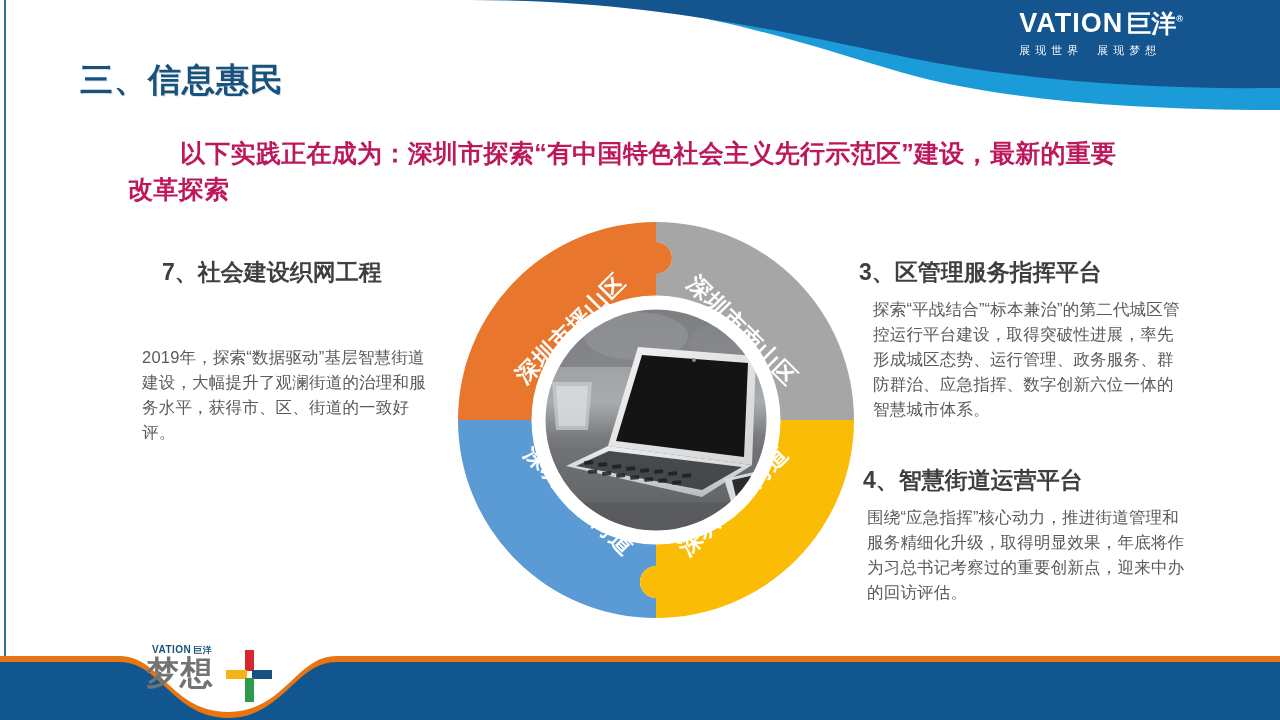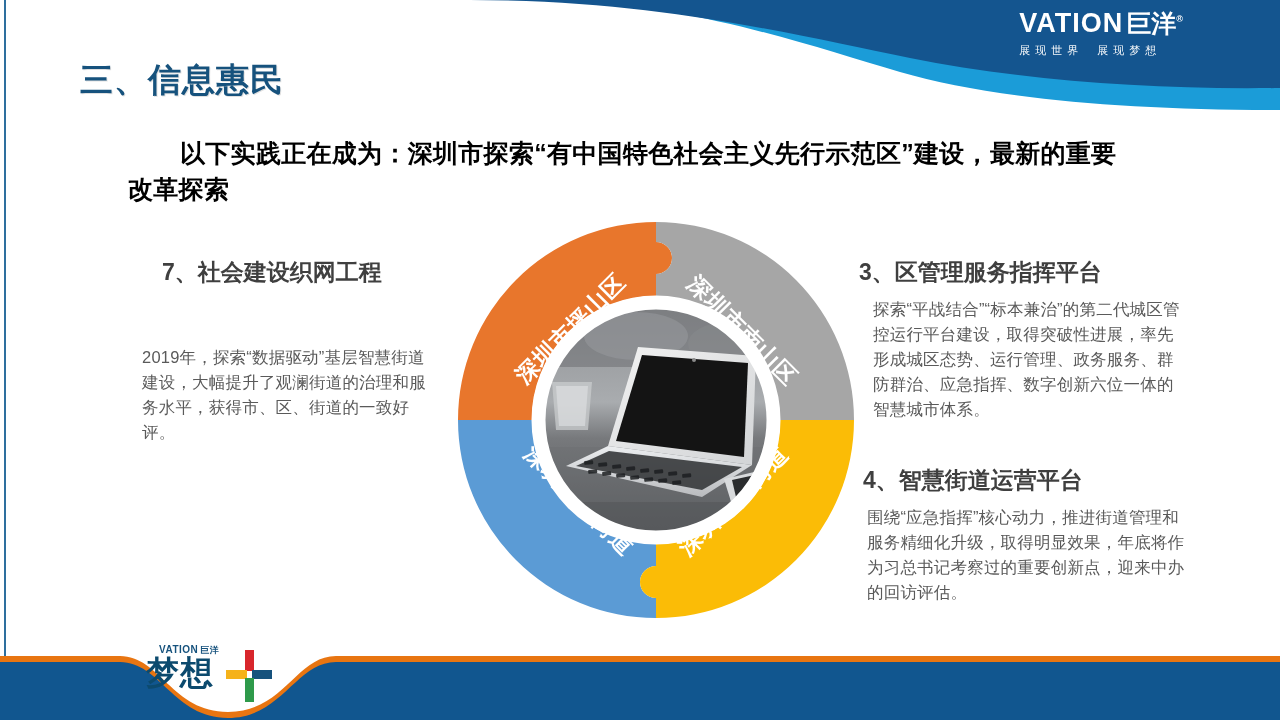--- a/index.html
+++ b/index.html
@@ -27,21 +27,21 @@
   
   .slide-title{
     position:absolute;left:80px;top:58px;
     font-size:33px;font-weight:bold;color:#16527D;letter-spacing:1px;
     text-shadow:1px 1px 0 rgba(0,0,0,.12);
   }
 
   
   .subtitle{
     position:absolute;left:128px;top:136px;width:1010px;
-    font-size:25px;font-weight:bold;color:#000000;line-height:1.42;
+    font-size:25px;font-weight:bold;color:#be185d;line-height:1.42;
     letter-spacing:.3px;
   }
   .subtitle .indent{display:inline-block;width:52px;}
 
   
   .col{position:absolute;width:330px;}
   .col-left{left:110px;top:258px;}
   .col-right{left:855px;top:258px;}
 
   .blk{margin-bottom:22px;}
@@ -71,26 +71,26 @@
     font-size:23px;font-weight:bold;fill:#ffffff;
     font-family:"Liberation Sans","DejaVu Sans",sans-serif;
     letter-spacing:1px;
   }
 
   
   .footer{position:absolute;left:0;bottom:0;width:1280px;height:90px;}
   .foot-logo{position:absolute;left:140px;bottom:14px;width:180px;height:62px;}
   .foot-logo .fl-word{
     position:absolute;left:12px;top:0;font-size:10px;font-weight:bold;
-    color:#16527D;letter-spacing:.5px;white-space:nowrap;margin-left:7px;
+    color:#16527D;letter-spacing:.5px;white-space:nowrap;
   }
   .foot-logo .fl-word .cn{font-size:9px;margin-left:2px;}
   .foot-logo .fl-big{
     position:absolute;left:6px;top:12px;font-size:33px;font-weight:bold;
-    color:#0c4a6e;letter-spacing:1px;line-height:1;
+    color:#737373;letter-spacing:1px;line-height:1;
   }
   .foot-logo .fl-cross{position:absolute;left:86px;top:6px;}
 </style>
 </head>
 <body>
 
 <div class="slide">
 
   <div class="left-rule"></div>
 

